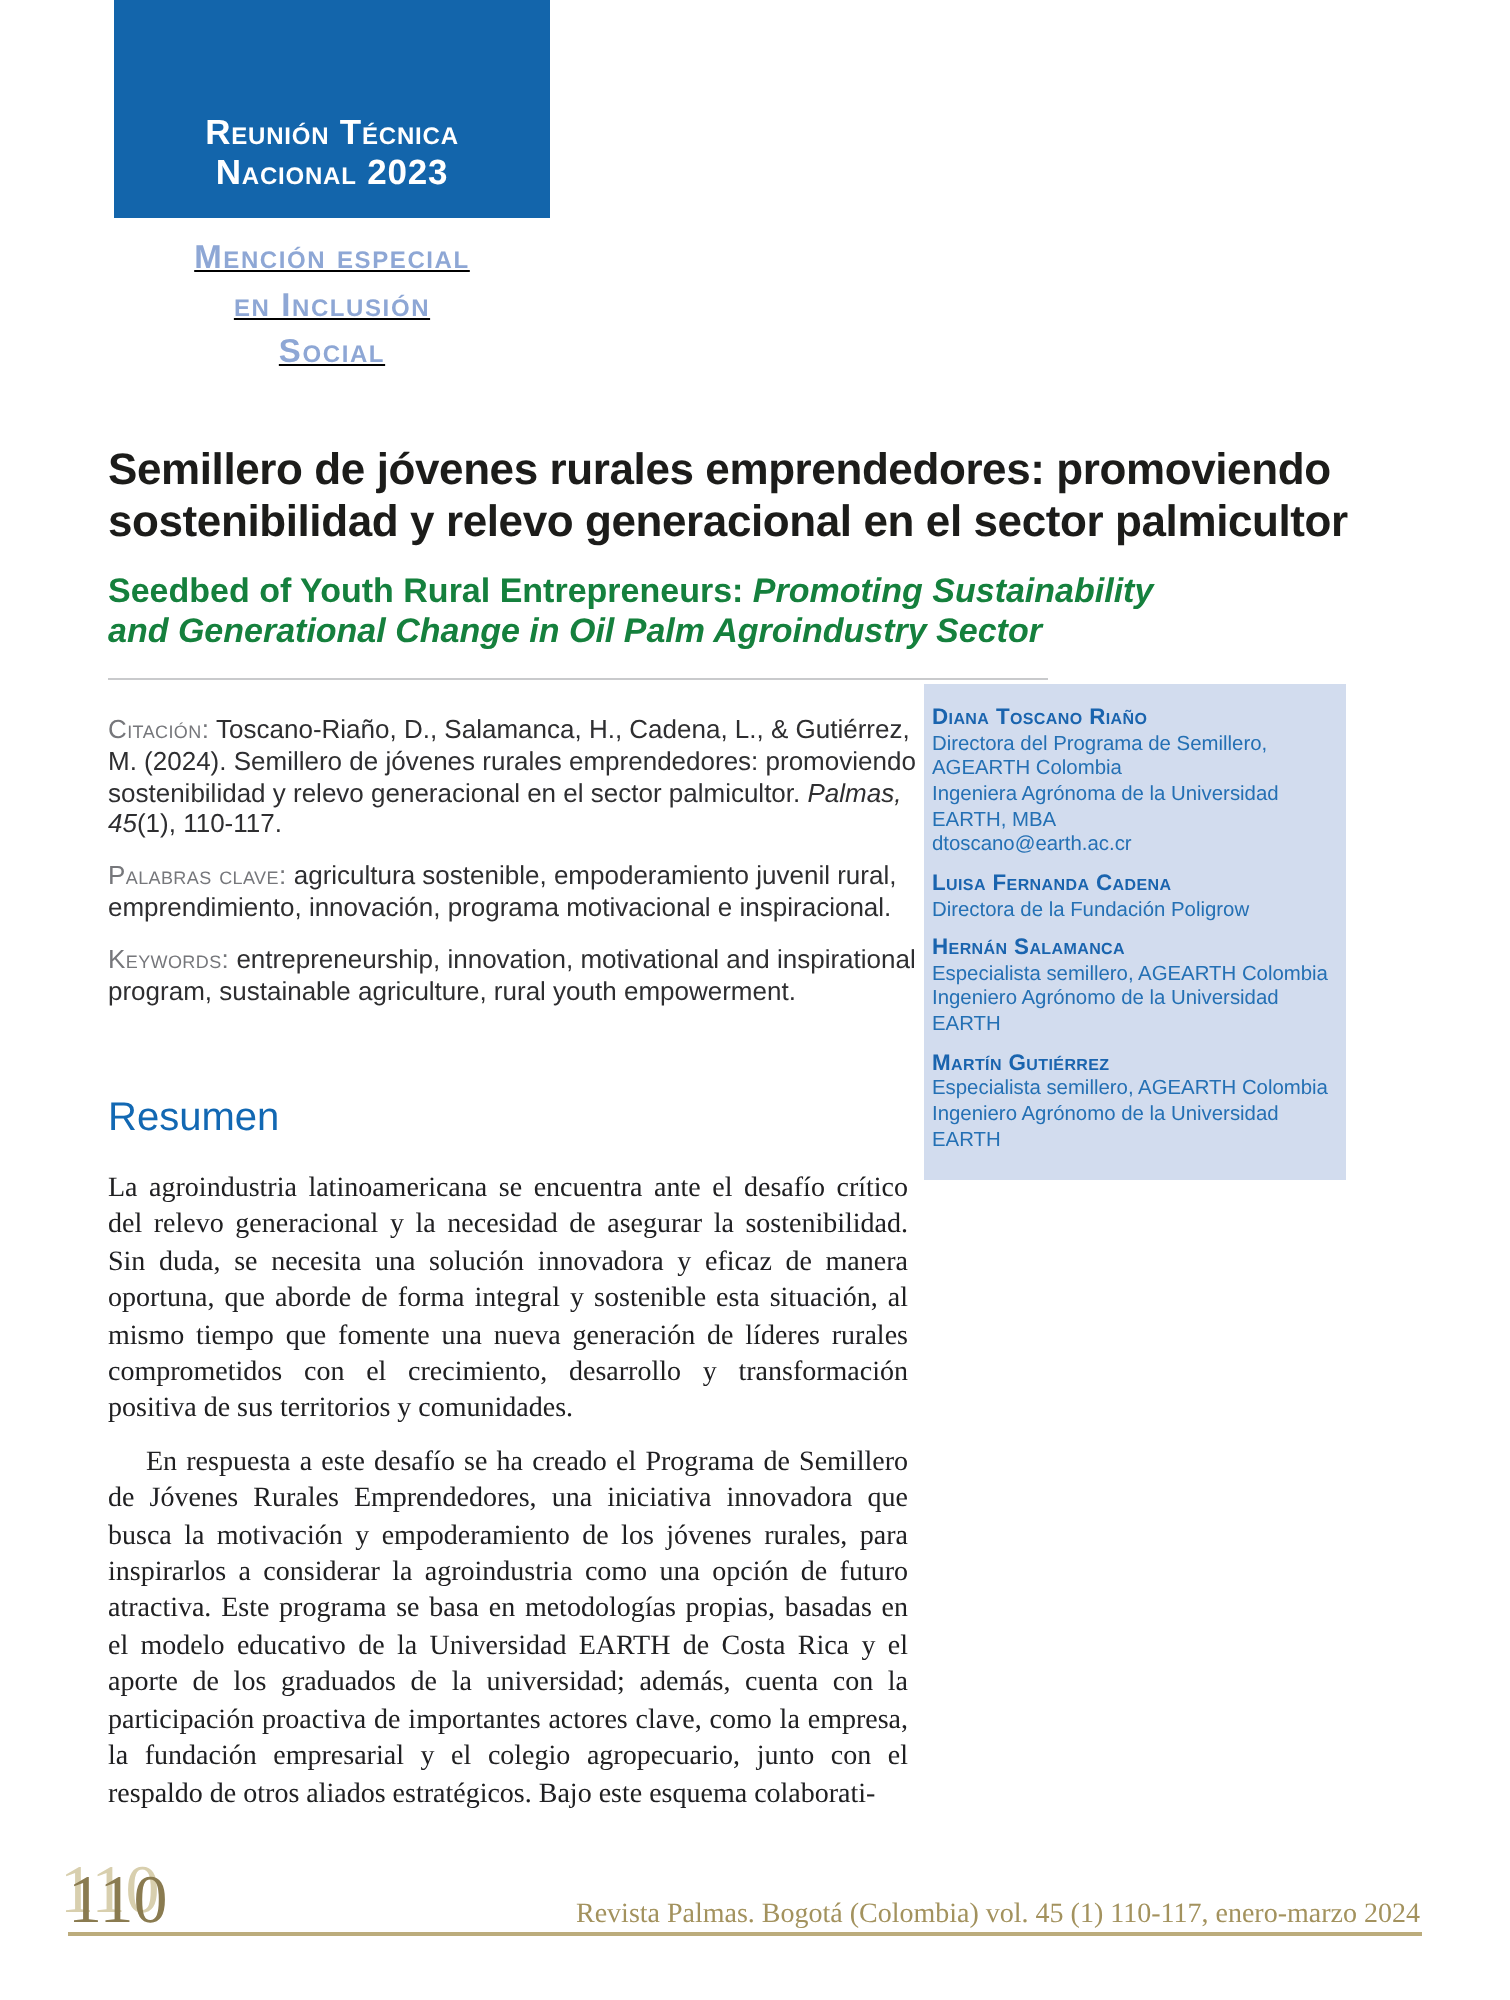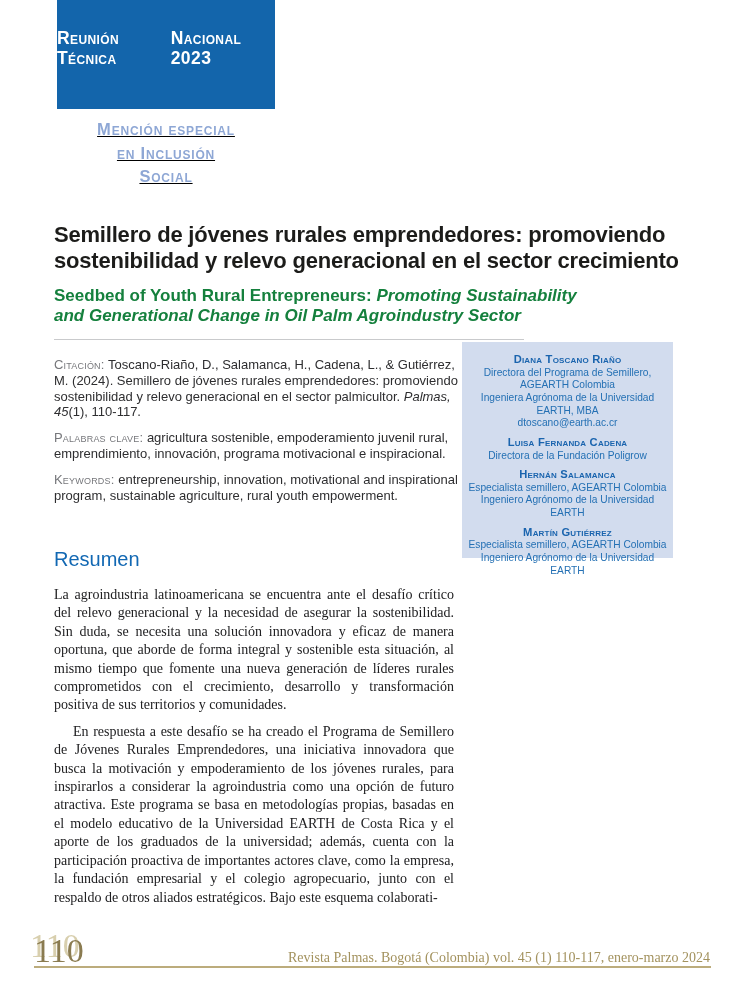--- a/index.html
+++ b/index.html
@@ -4,21 +4,21 @@
 <style>
   * { margin:0; padding:0; box-sizing:border-box; }
   html,body { background:#ffffff; }
   .page {
     position:relative; width:755px; height:1000px; background:#ffffff;
     font-family:"Liberation Sans", sans-serif; overflow:hidden;
   }
   
   .banner {
     position:absolute; left:57px; top:0; width:218px; height:109px;
-    background:#1365ab; display:flex; flex-direction:row;
+    background:#1365ab; display:flex; flex-direction:column;
     justify-content:flex-end; align-items:center; padding-bottom:13px;
   }
   .banner .line {
     color:#ffffff; font-weight:700; font-variant:small-caps;
     font-size:17.5px; line-height:20px; letter-spacing:0.4px;
   }
   
   .mention { position:absolute; left:57px; top:118px; width:218px; text-align:center;text-decoration:underline; }
   .mention .line {
     color:#8ea7d5; font-weight:700; font-variant:small-caps;
@@ -34,22 +34,22 @@
     color:#15803d; font-weight:700; font-size:17px; line-height:19.5px;
   }
   .it { font-style:italic; }
   .rule-top { position:absolute; left:54px; top:339px; width:470px; height:1px; background:#c9cacc; }
   
   .meta { position:absolute; left:54px; top:357px; width:404px; font-size:13px; line-height:15.8px; color:#2e2e30; }
   .meta p { margin:0 0 10px 0; }
   .meta .label { color:#76777b; font-variant:small-caps; letter-spacing:0.2px; }
   
   .authorbox {
-    position:absolute; left:462px; top:342px; width:211px; height:216px;
-    background:#d2dcee; padding:11px 4px; text-align:center;
+    position:absolute; left:462px; top:342px; width:211px; height:248px;
+    background:#d2dcee; padding:11px 4px; text-align:left;
     color:#2470b4; font-size:10.2px; line-height:12.7px;
   }
   .author { margin-bottom:6px; }
   .author .name {
     color:#1a64ae; font-weight:700; font-variant:small-caps;
     font-size:11.2px; line-height:13.5px; letter-spacing:0.2px;
   }
   
   .resumen-heading { position:absolute; left:54px; top:548px; font-size:20px; font-weight:400; color:#1268b3; }
   .bodytext {
@@ -83,21 +83,21 @@
   </div>
 
   <div class="mention">
     <div class="line">Mención especial</div>
     <div class="line">en Inclusión</div>
     <div class="line">Social</div>
   </div>
 
   <h1 class="article-title">
     <span>Semillero de jóvenes rurales emprendedores: promoviendo</span><br>
-    <span>sostenibilidad y relevo generacional en el sector crecimiento</span>
+    <span>sostenibilidad y relevo generacional en el sector palmicultor</span>
   </h1>
 
   <h2 class="subtitle">
     <span>Seedbed of Youth Rural Entrepreneurs: </span><span class="it">Promoting Sustainability</span><br>
     <span class="it">and Generational Change in Oil Palm Agroindustry Sector</span>
   </h2>
 
   <div class="rule-top"></div>
 
   <div class="meta">

